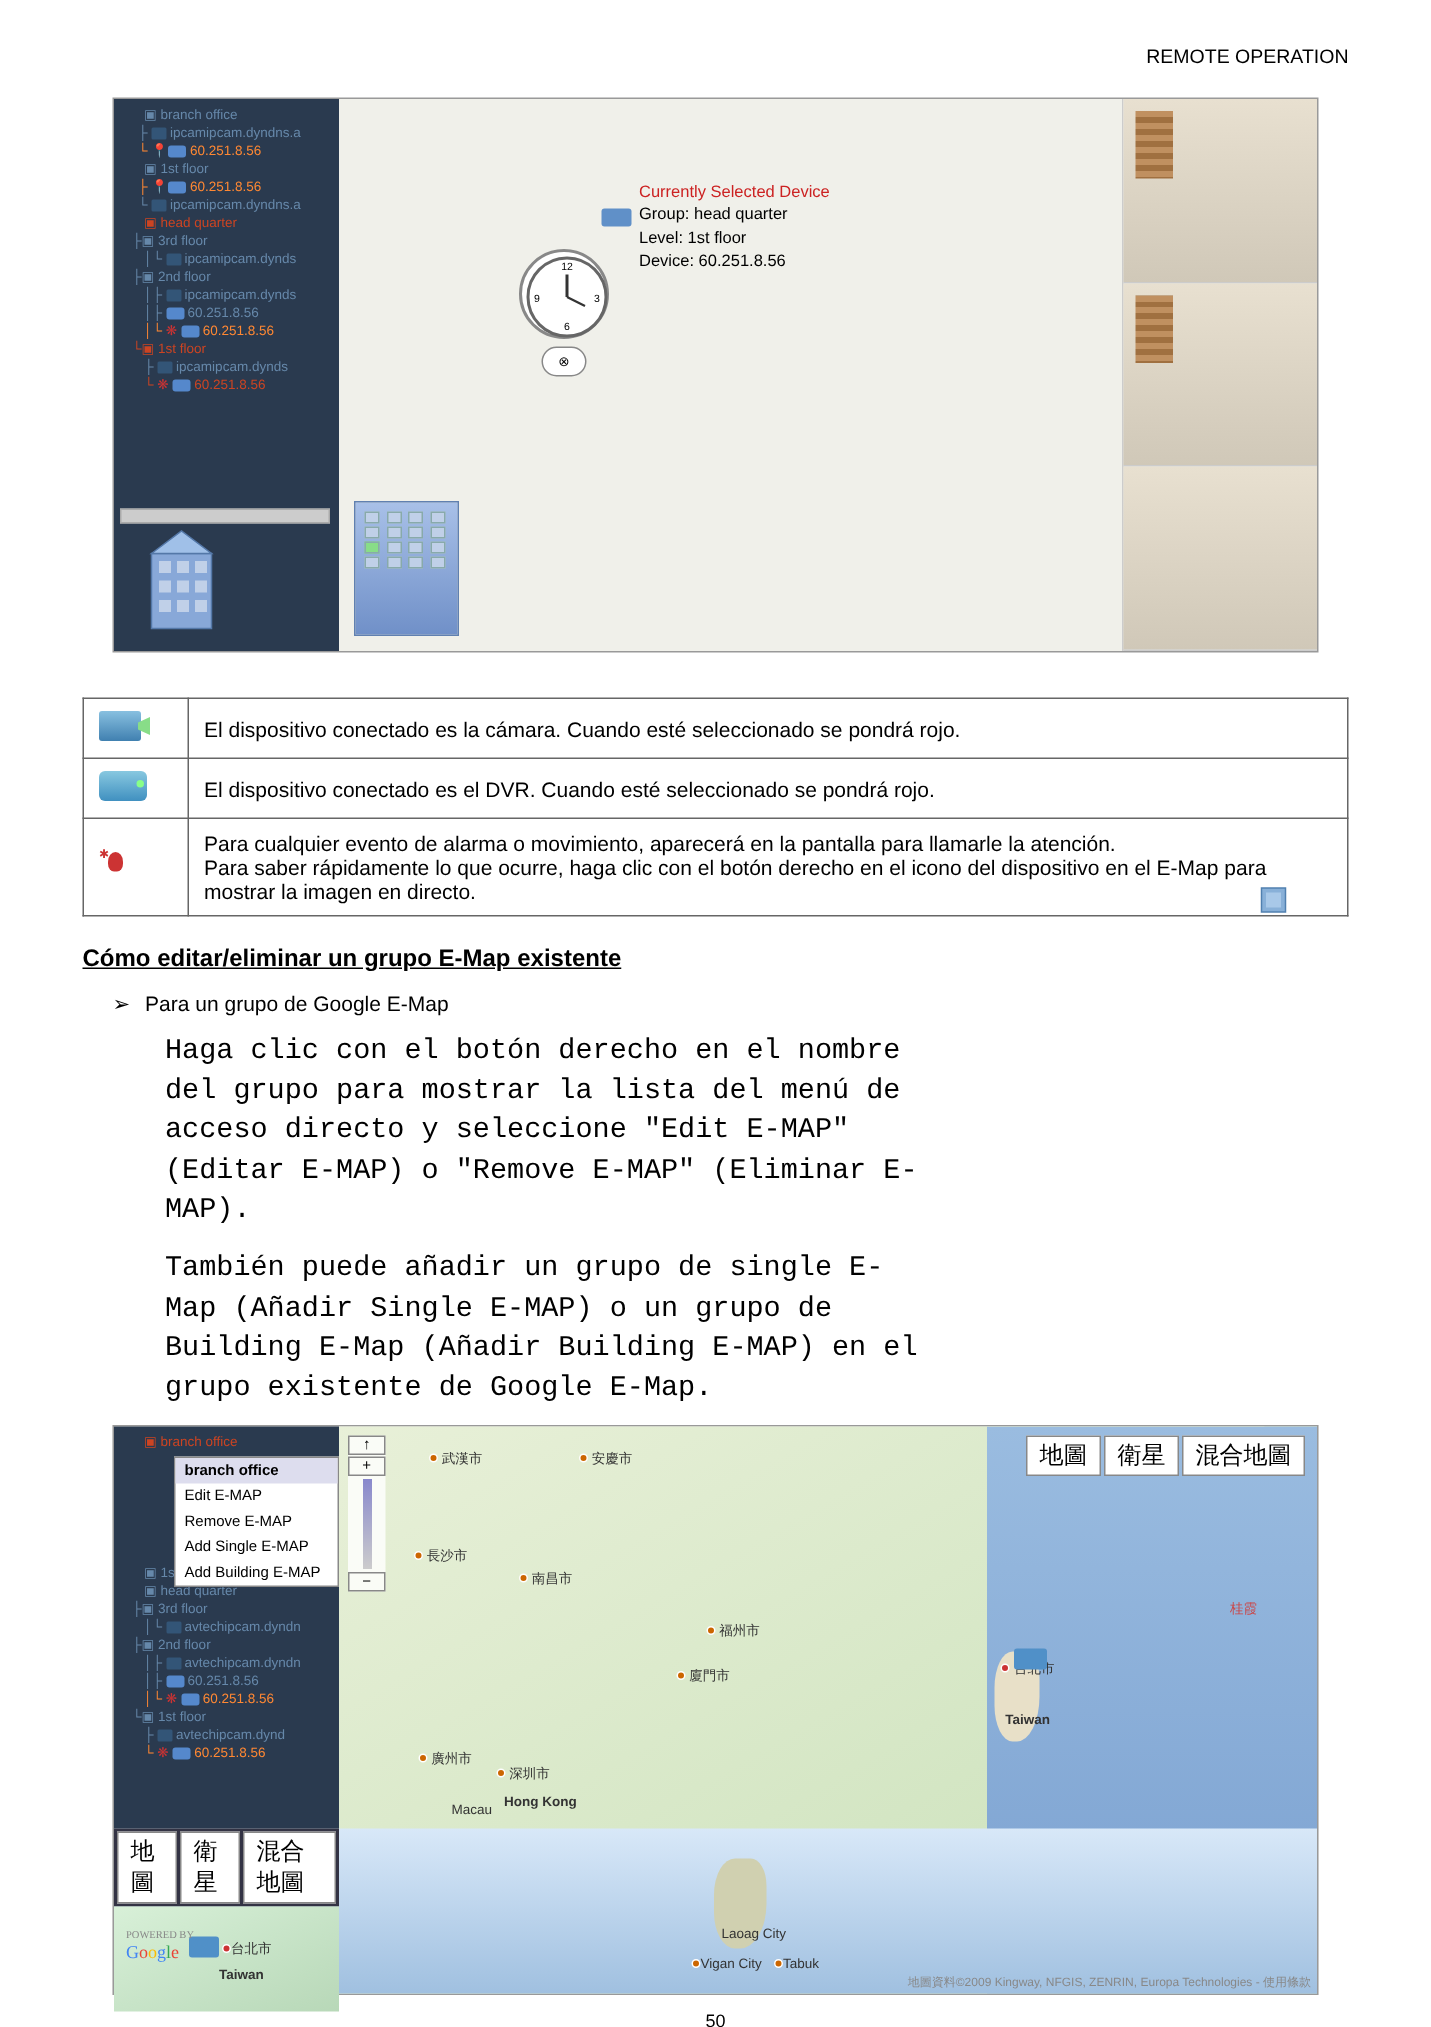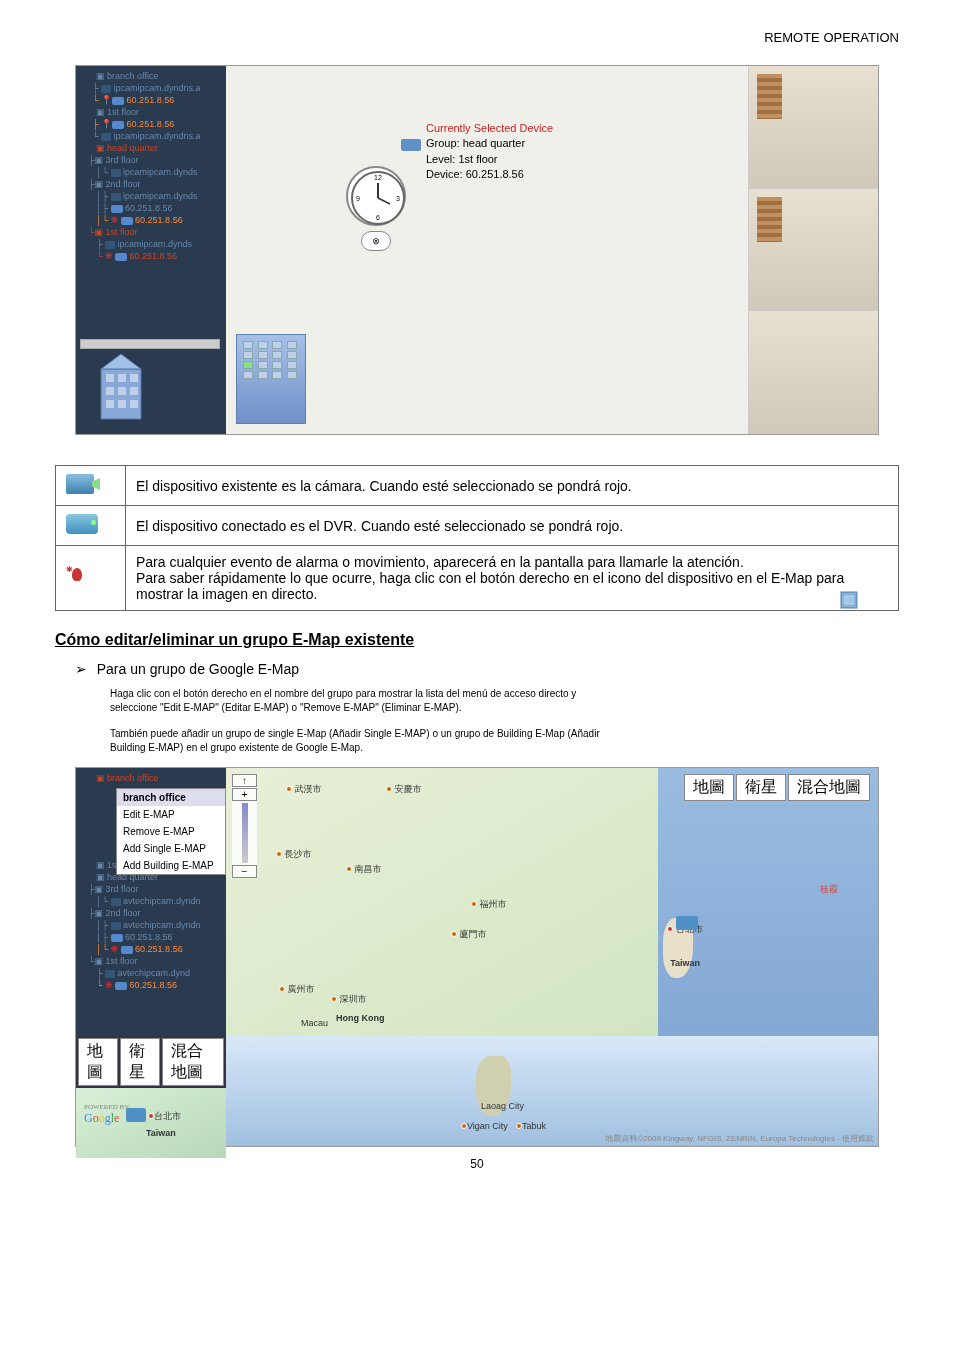--- a/index.html
+++ b/index.html
@@ -279,23 +279,24 @@
     .subsection-bullet {
       margin: 0 0 10px 20px;
       font-size: 14px;
     }
     .subsection-bullet::before {
       content: '➢';
       margin-right: 10px;
     }
     .subsection-text {
       margin: 0 0 12px 55px;
-      font-size: 10px;
+      font-size: 19px;
       line-height: 1.4;
       max-width: 510px;
+      font-family: Liberation Mono, monospace;
     }
 
     .screenshot2 {
       margin: 0 20px;
       border: 1px solid #999;
       height: 380px;
       position: relative;
       background: #f0f0ea;
       display: flex;
     }
@@ -515,21 +516,21 @@
           </svg>
       </div>
     </div>
   </div>
 </div>
 
 <table class="icon-table">
   <tbody>
   <tr>
     <td class="icon-col"><span class="camera-icon"></span></td>
-    <td>El dispositivo existente es la cámara. Cuando esté seleccionado se pondrá rojo.</td>
+    <td>El dispositivo conectado es la cámara. Cuando esté seleccionado se pondrá rojo.</td>
   </tr>
   <tr>
     <td class="icon-col"><span class="dvr-icon"></span></td>
     <td>El dispositivo conectado es el DVR. Cuando esté seleccionado se pondrá rojo.</td>
   </tr>
   <tr>
     <td class="icon-col"><span class="alarm-icon"></span></td>
     <td style="white-space:pre-line">Para cualquier evento de alarma o movimiento, aparecerá en la pantalla para llamarle la atención.
 Para saber rápidamente lo que ocurre, haga clic con el botón derecho en el icono del dispositivo en el E-Map para mostrar la imagen en directo.</td>
   </tr>

